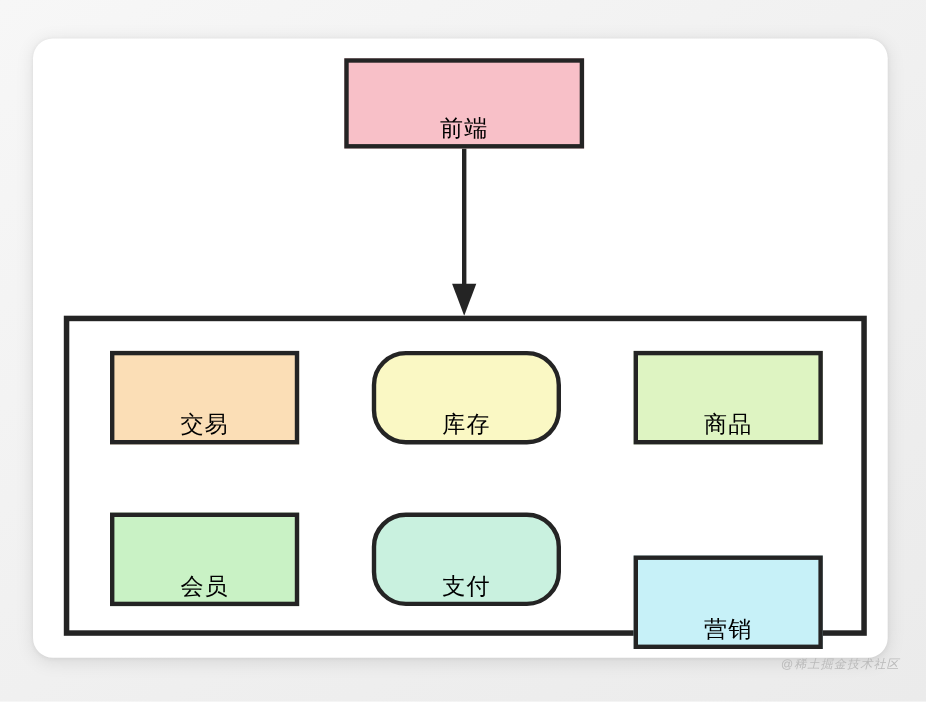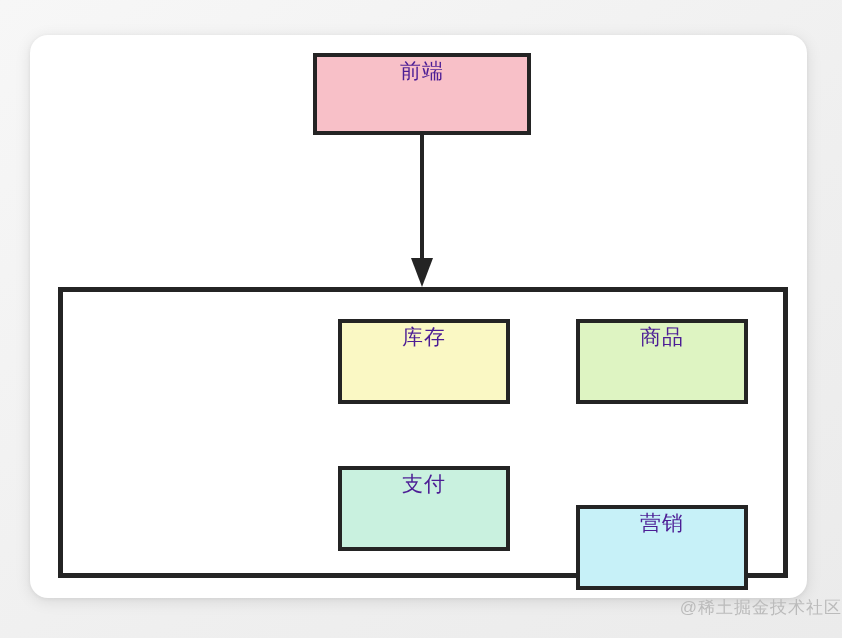--- a/index.html
+++ b/index.html
@@ -24,23 +24,23 @@
     height: 563px;
     background: #ffffff;
     border-radius: 18px;
     box-shadow: 0 3px 16px rgba(0,0,0,0.10), 0 1px 4px rgba(0,0,0,0.06);
   }
   .node {
     position: absolute;
     box-sizing: border-box;
     border: 4px solid var(--stroke, #242424);
     display: flex;
-    align-items: flex-start;
+    align-items: flex-end;
     justify-content: center;
-    color: #4c1d95;
+    color: #000000;
     font-size: 21px;
     letter-spacing: 1px;
   }
   .root-node {
     left: 283px;
     top: 18px;
     width: 218px;
     height: 82px;
   }
   .arrow-svg {
@@ -65,60 +65,67 @@
     height: 291px;
     box-sizing: border-box;
     border: 5px solid var(--stroke, #242424);
     background: #ffffff;
   }
   .module {
     width: 172px;
     height: 85px;
   }
   .col-0 { left: 37px; }
-  .col-1 { left: 275px; }
+  .col-1 { left: 275px; border-radius: 31px; }
   .col-2 { left: 513px; }
   .row-0 { top: 27px; }
   .row-1 { top: 174px; }
   .watermark {
     position: absolute;
-    right: 0;
+    right: 24px;
     top: 596px;
-    font-size: 17px;
+    font-size: 11px;
     letter-spacing: 1px;
     color: var(--wm-color, #bbbbbb);
     user-select: none;
+    font-style: italic;
   }
 </style>
 </head>
 <body>
 
 <div class="stage">
   <div class="card">
 
     <div class="node root-node" style="background-color: rgb(248, 192, 200);">
       <span>前端</span>
     </div>
 
     <svg class="arrow-svg" viewBox="0 0 30 152" aria-hidden="true">
       <line x1="15" y1="0" x2="15" y2="126"></line>
       <polygon points="4,123 26,123 15,152"></polygon>
     </svg>
 
     <div class="group-box">
 
+      <div class="node module col-0 row-0" style="background-color: rgb(251, 222, 182);">
+        <span>交易</span>
+      </div>
 
       <div class="node module col-1 row-0" style="background-color: rgb(250, 248, 196);">
         <span>库存</span>
       </div>
 
       <div class="node module col-2 row-0" style="background-color: rgb(222, 244, 194); font-family: Liberation Mono, monospace;">
         <span>商品</span>
       </div>
 
+      <div class="node module col-0 row-1" style="background-color: rgb(201, 242, 197);">
+        <span>会员</span>
+      </div>
 
       <div class="node module col-1 row-1" style="background-color: rgb(201, 241, 223);">
         <span>支付</span>
       </div>
 
       <div class="node module col-2 row-1" style="background-color: rgb(199, 241, 248); margin-top: 39px;">
         <span>营销</span>
       </div>
 
     </div>

